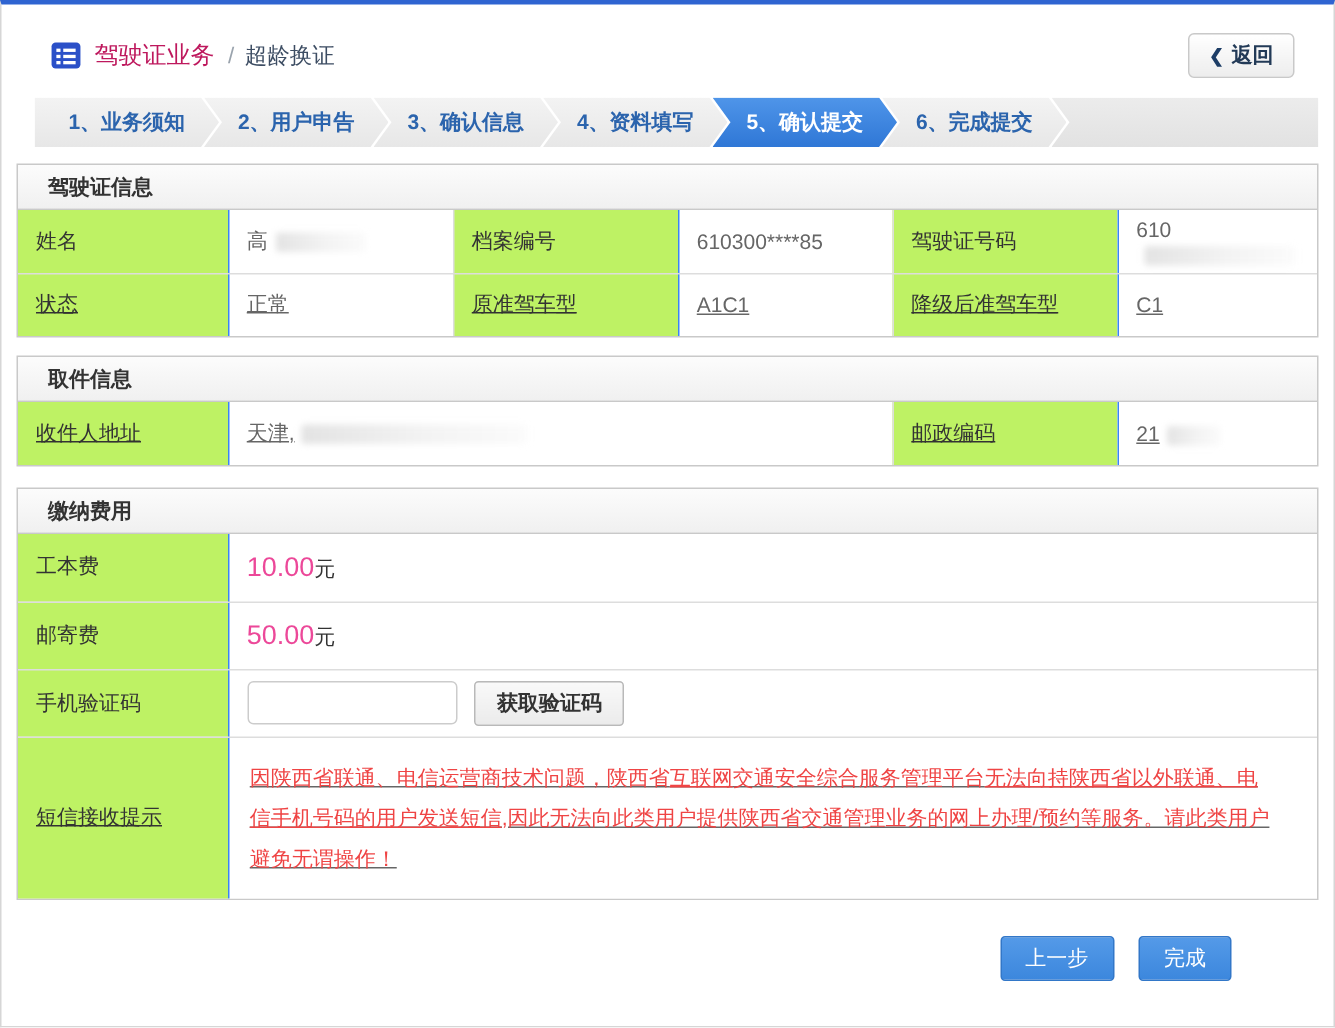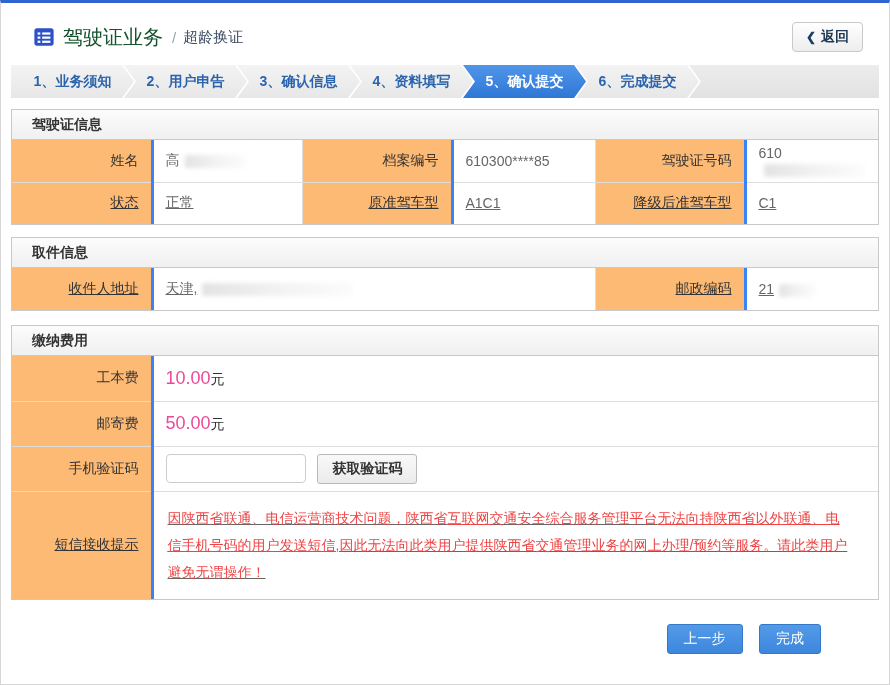--- a/index.html
+++ b/index.html
@@ -2,49 +2,49 @@
 <html><head>
 <meta charset="utf-8">
 <style>
   * { margin:0; padding:0; box-sizing:border-box; }
   html,body { background:#fff; font-family:"Liberation Sans","DejaVu Sans",sans-serif; }
   .page{ width:890px; height:685px; border:1px solid #d6d6d6; border-top:3px solid #2f64d1; background:#fff; overflow:hidden; }
 
   
   .hdr{ height:62px; display:flex; align-items:center; padding:6px 10px 0 32px; }
   .hdr .ic{ width:22px; height:22px; margin-right:8px; flex:0 0 auto; }
-  .hdr-title{ font-size:20px; color:#14532d; }
+  .hdr-title{ font-size:16px; color:#be185d; }
   .hdr-slash{ font-size:15px; color:#9aa3ad; margin:0 7px 0 9px; }
   .hdr-sub{ font-size:15px; color:#3d4d63; }
   .back-btn{ margin-left:auto; margin-right:16px; height:30px; padding:0 13px; border:1px solid #c9c9c9; border-radius:4px;
              background:linear-gradient(#ffffff,#ededed); color:#223a57; font-size:14px; font-weight:bold; cursor:pointer;
              display:inline-flex; align-items:center; gap:5px; }
   .back-btn .chev{ font-size:12px; color:#1d3d66; font-weight:bold; }
 
   
   .steps{ display:flex; margin:0 10px; height:33px; }
   .step{ flex:0 0 123px; height:33px; line-height:33px; text-align:center; font-size:14px; font-weight:bold; color:#2b64ad;
          background:linear-gradient(#f3f3f3,#e7e7e7); cursor:pointer;
-         clip-path:polygon(0 0, calc(100% - 12px) 0, 100% 50%, calc(100% - 12px) 100%, 0 100%, 12px 50%); }
+         clip-path:polygon(0 0, calc(100% - 12px) 0, 100% 50%, calc(100% - 12px) 100%, 0 100%, 12px 50%);margin-left:12px; }
   .step + .step{ margin-left:-10px; }
   .step.first{ clip-path:polygon(0 0, calc(100% - 12px) 0, 100% 50%, calc(100% - 12px) 100%, 0 100%); }
   .step.active{ background:linear-gradient(#4f95e9,#2f77d6); color:#fff; }
   .step-fill{ flex:1 1 auto; margin-left:-10px; background:linear-gradient(#ececec,#e2e2e2);
               clip-path:polygon(0 0, 100% 0, 100% 100%, 0 100%, 12px 50%); }
 
   
   .content{ padding:0 10px; }
   .sec{ border:1px solid #c9c9c9; margin-top:0; }
   .sec-t1{ margin-top:11px; } .sec-t2{ margin-top:12px; } .sec-t3{ margin-top:14px; }
   .sec-hd{ height:30px; line-height:29px; padding-left:20px; font-size:14px; font-weight:bold; color:#333;
            background:linear-gradient(#fcfcfc,#f0f0f0); border-bottom:1px solid #c9c9c9; }
   table{ width:100%; border-collapse:collapse; table-layout:fixed; }
   td{ font-size:14px; height:42px; padding:0 12px; border-bottom:1px solid #ddd; }
   tr:last-child td{ border-bottom:none;text-decoration:underline; }
-  td.lbl{ background:#fdba74; color:#333; text-align:right; border-right:3px solid #3b82f6; }
+  td.lbl{ background:#bef264; color:#333; border-right:1px solid #3b82f6; }
   td.val{ background:#fff; color:#666; text-align:left; border-right:1px solid #ddd; }
   td.val.last{ border-right:none; }
   .redact{ display:inline-block; height:13px; border-radius:2px; vertical-align:middle; margin-left:5px;
            background:linear-gradient(90deg,#e3e3e3,#f3f3f3 55%,#fbfbfb); filter:blur(2px); }
   .w34{width:34px}.w48{width:48px}.w56{width:56px}.w60{width:60px}.w100{width:100px}.w150{width:150px}.w36{width:36px}
 
   
   .fees td{ height:45px; }
   .fee-num{ font-size:18px; font-weight:normal; color:#ec4899; }
   .fee-unit{ font-size:14px; color:#333; }

